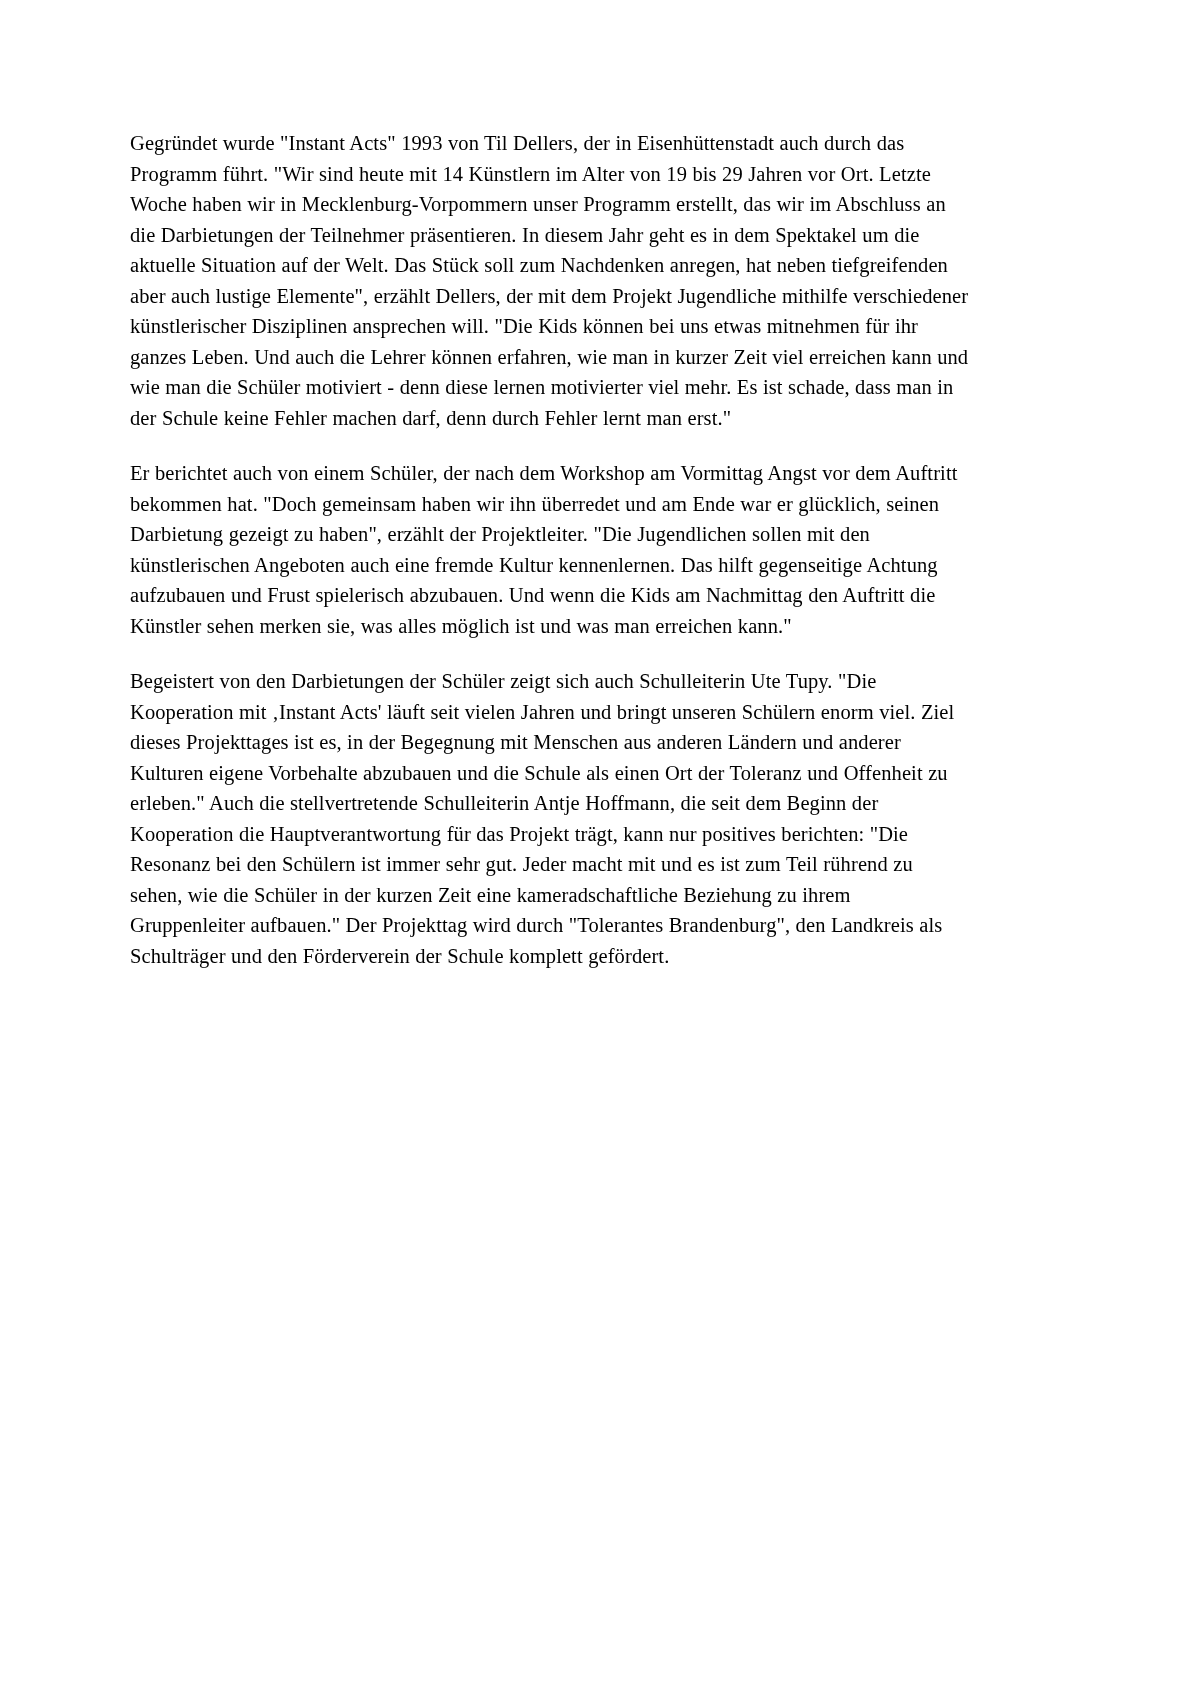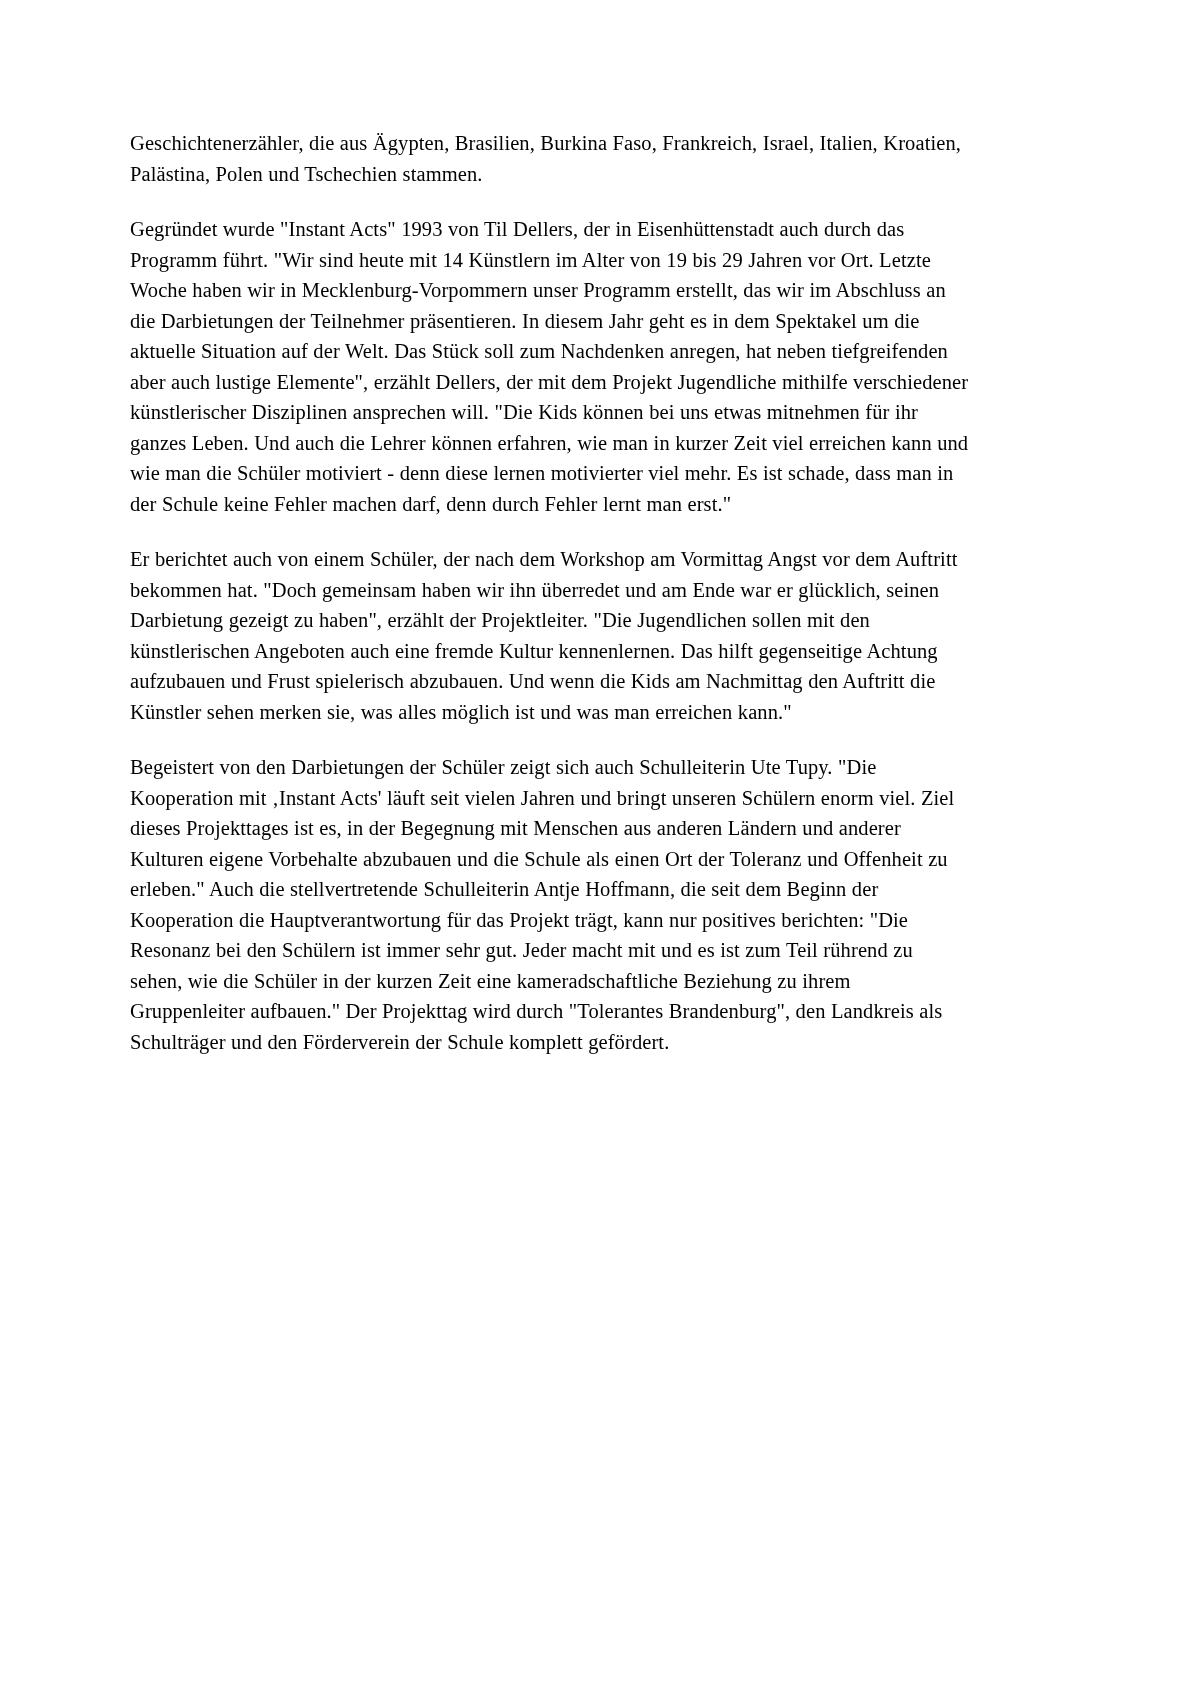--- a/index.html
+++ b/index.html
@@ -37,18 +37,17 @@
   }
   .para:last-child {
     margin-bottom: 12px;
   }
 </style>
 </head>
 <body>
 
 <div class="page">
   <div class="content">
-    <p class="para">Geschichtenerzähler, die aus Ägypten, Brasilien, Burkina Faso, Frankreich, Israel, Italien, Kroatien, Palästina, Polen und Tschechien stammen.</p>
     <p class="para">Gegründet wurde "Instant Acts" 1993 von Til Dellers, der in Eisenhüttenstadt auch durch das Programm führt. "Wir sind heute mit 14 Künstlern im Alter von 19 bis 29 Jahren vor Ort. Letzte Woche haben wir in Mecklenburg-Vorpommern unser Programm erstellt, das wir im Abschluss an die Darbietungen der Teilnehmer präsentieren. In diesem Jahr geht es in dem Spektakel um die aktuelle Situation auf der Welt. Das Stück soll zum Nachdenken anregen, hat neben tiefgreifenden aber auch lustige Elemente", erzählt Dellers, der mit dem Projekt Jugendliche mithilfe verschiedener künstlerischer Disziplinen ansprechen will. "Die Kids können bei uns etwas mitnehmen für ihr ganzes Leben. Und auch die Lehrer können erfahren, wie man in kurzer Zeit viel erreichen kann und wie man die Schüler motiviert - denn diese lernen motivierter viel mehr. Es ist schade, dass man in der Schule keine Fehler machen darf, denn durch Fehler lernt man erst."</p>
     <p class="para">Er berichtet auch von einem Schüler, der nach dem Workshop am Vormittag Angst vor dem Auftritt bekommen hat. "Doch gemeinsam haben wir ihn überredet und am Ende war er glücklich, seinen Darbietung gezeigt zu haben", erzählt der Projektleiter. "Die Jugendlichen sollen mit den künstlerischen Angeboten auch eine fremde Kultur kennenlernen. Das hilft gegenseitige Achtung aufzubauen und Frust spielerisch abzubauen. Und wenn die Kids am Nachmittag den Auftritt die Künstler sehen merken sie, was alles möglich ist und was man erreichen kann."</p>
     <p class="para">Begeistert von den Darbietungen der Schüler zeigt sich auch Schulleiterin Ute Tupy. "Die Kooperation mit ‚Instant Acts' läuft seit vielen Jahren und bringt unseren Schülern enorm viel. Ziel dieses Projekttages ist es, in der Begegnung mit Menschen aus anderen Ländern und anderer Kulturen eigene Vorbehalte abzubauen und die Schule als einen Ort der Toleranz und Offenheit zu erleben." Auch die stellvertretende Schulleiterin Antje Hoffmann, die seit dem Beginn der Kooperation die Hauptverantwortung für das Projekt trägt, kann nur positives berichten: "Die Resonanz bei den Schülern ist immer sehr gut. Jeder macht mit und es ist zum Teil rührend zu sehen, wie die Schüler in der kurzen Zeit eine kameradschaftliche Beziehung zu ihrem Gruppenleiter aufbauen." Der Projekttag wird durch "Tolerantes Brandenburg", den Landkreis als Schulträger und den Förderverein der Schule komplett gefördert.</p>
   </div>
 </div>
 
 </body></html>

